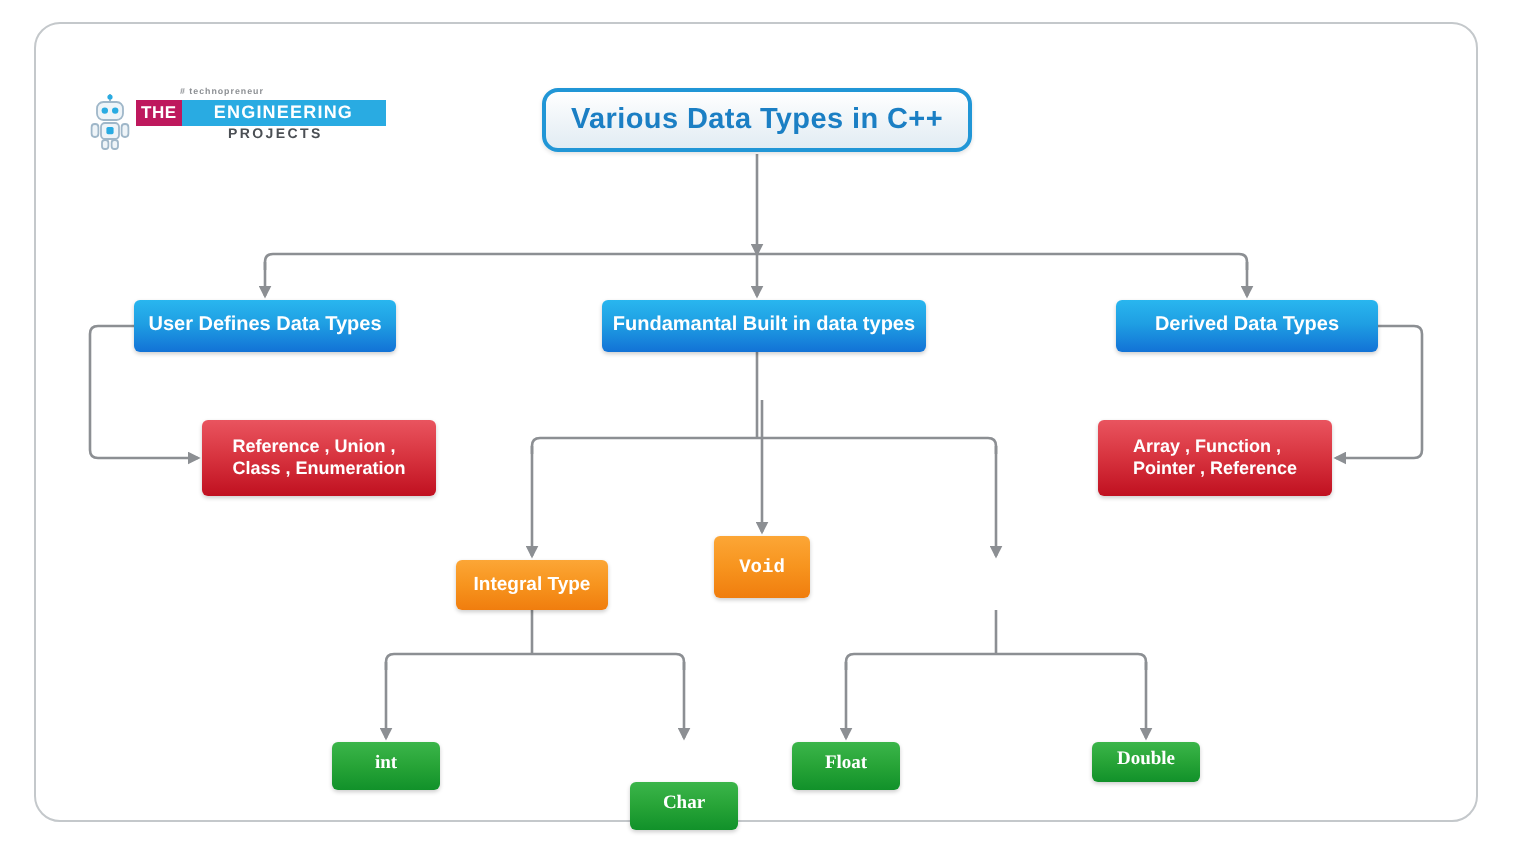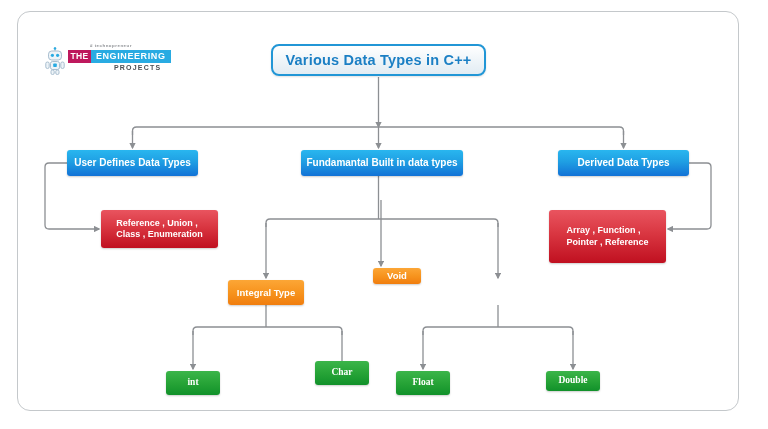--- a/index.html
+++ b/index.html
@@ -75,21 +75,21 @@
     line-height: 13px;
     padding: 0 2.5px;
     letter-spacing: 0.3px;
   }
   #logo .bar .seg-eng {
     background: #29abe2;
     color: #ffffff;
     font-size: 9px;
     font-weight: bold;
     line-height: 13px;
-    padding: 0 5px;
+    padding: 0 16px;
     letter-spacing: 0.6px;
   }
   #logo .projects {
     position: absolute;
     left: 70px;
     top: 21px;
     font-size: 7px;
     font-weight: bold;
     letter-spacing: 1.2px;
     color: #4b4f54;
@@ -137,43 +137,43 @@
   #node-derv  { left: 558px; top: 150px; width: 131px; height: 26px; }
 
   
   .node.red {
     background: linear-gradient(180deg, #e9545f 0%, #d93641 45%, #c01020 100%);
     border-radius: 3px;
     font-size: 9px;
     box-shadow: 0 1px 2px rgba(0,0,0,0.2);
   }
   #node-struct { left: 101px; top: 210px; width: 117px; height: 38px; }
-  #node-array  { left: 549px; top: 210px; width: 117px; height: 53px; }
+  #node-array  { left: 549px; top: 210px; width: 117px; height: 38px; }
 
   
   .node.orange {
     background: linear-gradient(180deg, #fca636 0%, #f7941e 50%, #f07d0e 100%);
     border-radius: 3px;
     font-size: 9.5px;
     box-shadow: 0 1px 2px rgba(0,0,0,0.2);
   }
   #node-integral { left: 228px; top: 280px; width: 76px; height: 25px; }
-  #node-void     { left: 373px; top: 268px; width: 48px; height: 16px; }
+  #node-void     { left: 357px; top: 268px; width: 48px; height: 31px; font-family: Liberation Mono, monospace; }
   #node-floating { left: 459px; top: 280px; width: 78px; height: 25px; }
 
   
   .node.green {
     background: linear-gradient(180deg, #3bb54a 0%, #27a437 50%, #11912a 100%);
     border-radius: 3px;
     font-size: 9.5px;
     box-shadow: 0 1px 2px rgba(0,0,0,0.2);
     font-family: Liberation Serif, serif;
   }
   #node-int    { left: 166px; top: 371px; width: 54px; height: 24px; }
-  #node-char   { left: 315px; top: 361px; width: 54px; height: 24px; }
+  #node-char   { left: 315px; top: 391px; width: 54px; height: 24px; }
   #node-float  { left: 396px; top: 371px; width: 54px; height: 24px; }
   #node-double { left: 546px; top: 371px; width: 54px; height: 20px; }
 </style>
 </head>
 <body>
 
 <div id="page">
 
   <div id="frame"></div>
 

